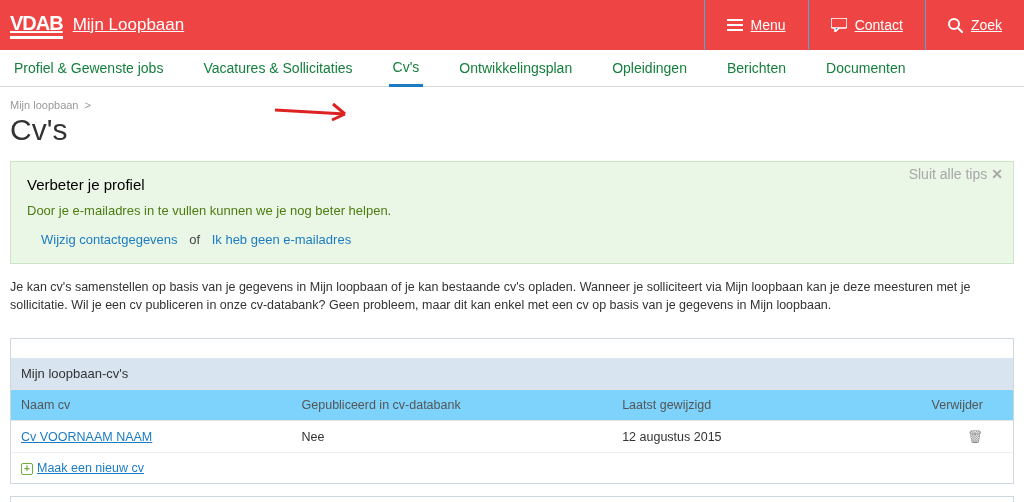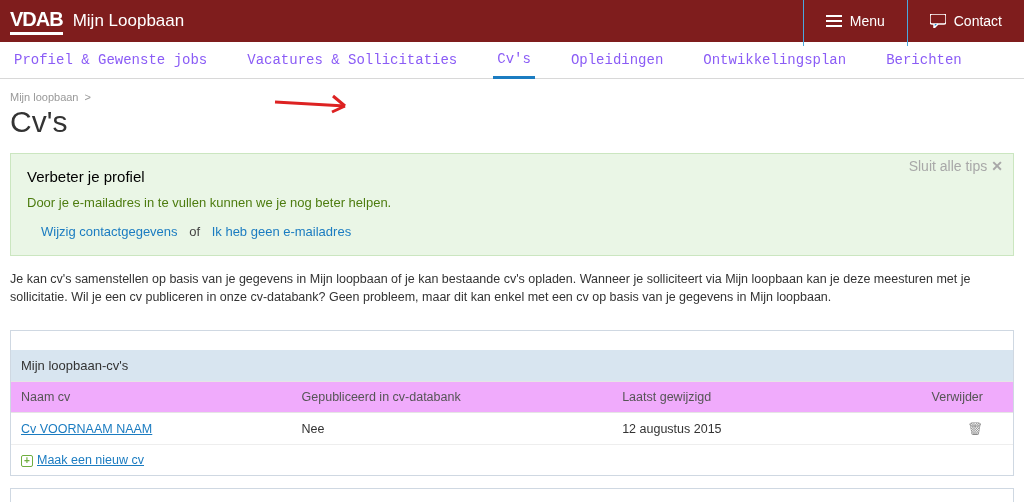--- a/index.html
+++ b/index.html
@@ -1,31 +1,31 @@
 <!DOCTYPE html>
 <html><head>
 <meta charset="utf-8">
 <style>
   *{box-sizing:border-box;margin:0;padding:0;}
   body{font-family:Arial,Helvetica,sans-serif;font-size:13px;color:#333;background:#fff;width:1024px;}
   a{text-decoration:none;}
 
   
-  .topbar{background:#7f1d1d;height:42px;display:flex;align-items:center;color:#fff;}
+  .topbar{background:#ef4444;height:50px;display:flex;align-items:center;color:#fff;text-decoration:underline;}
   .brand{display:flex;align-items:center;padding-left:10px;}
   .brand .logo{font-weight:bold;font-size:20px;letter-spacing:-1px;border-bottom:3px solid #fff;padding-bottom:1px;margin-right:10px;}
   .brand .title{font-size:17px;font-weight:400;}
   .topbar .spacer{flex:1;}
   .topbar .item{display:flex;align-items:center;gap:8px;padding:17px 22px;height:50px;border-left:1px solid #4aa8de;cursor:pointer;font-size:14px;}
   .topbar .item .ico{display:inline-flex;}
   .topbar svg{fill:#fff;stroke:#fff;}
 
   
   .subnav{height:37px;display:flex;align-items:center;border-bottom:1px solid #d8d8d8;padding:0 10px;gap:32px;}
-  .subnav a{color:#8b5cf6;font-size:14px;padding:0 4px;height:37px;display:flex;align-items:center;font-family:Liberation Mono, monospace;}
+  .subnav a{color:#15803d;font-size:14px;padding:0 4px;height:37px;display:flex;align-items:center;}
   .subnav a.active{border-bottom:3px solid #1b7cc1;margin-bottom:-1px;}
 
   
   .arrow-wrap{position:relative;height:0;}
   .arrow-wrap svg{position:absolute;left:270px;top:5px;}
 
   
   .crumb{padding:12px 10px 2px;color:#999;font-size:11px;}
   .crumb a{color:#999;}
   h1{font-size:30px;font-weight:400;color:#333;padding:0 10px 14px;}
@@ -40,21 +40,21 @@
   .tipbox .actions a{color:#1b7cc1;}
   .tipbox .actions .of{margin:0 8px;}
 
   
   .intro{padding:0 10px 24px;color:#333;font-size:12.5px;line-height:1.45;}
 
   
   .panel{margin:0 10px 12px;border:1px solid #cfd8e2;}
   .panel .hdr{background:#d8e5f0;color:#333;padding:8px 10px;font-size:13px;margin-top:19px;}
   .panel table{width:100%;border-collapse:collapse;}
-  .panel th{background:#f0abfc;border-top:1px solid #e5e5e5;border-bottom:1px solid #e5e5e5;text-align:left;font-weight:400;color:#555;font-size:12.5px;padding:8px 10px;}
+  .panel th{background:#7dd3fc;border-top:1px solid #e5e5e5;border-bottom:1px solid #e5e5e5;text-align:left;font-weight:400;color:#555;font-size:12.5px;padding:8px 10px;}
   .panel td{padding:8px 10px;font-size:12.5px;color:#333;border-bottom:1px solid #eee;}
   .panel td a{color:#1b7cc1;text-decoration:underline;}
   .panel .footerrow td{border-bottom:none;}
   .panel .addlink{color:#1b7cc1;text-decoration:underline;}
   .plus{display:inline-block;width:12px;height:12px;border:1px solid #6fae3f;color:#6fae3f;font-size:10px;line-height:10px;text-align:center;border-radius:2px;margin-right:4px;font-weight:bold;}
   .trash{color:#888;cursor:pointer;}
   th.right,td.right{text-align:right;padding-right:30px;}
 </style>
 </head>
 <body>
@@ -77,29 +77,39 @@
   </div>
   <div class="item">
     <span class="ico">
       <svg width="16" height="14">
           <rect x="0" y="0" width="16" height="10" rx="2" fill="none" stroke-width="1.5"></rect>
           <path d="M4 10 L4 14 L8 10" stroke-width="1.5" fill="#1b8cd4"></path>
         </svg>
     </span>
     <span>Contact</span>
   </div>
+  <div class="item">
+    <span class="ico">
+      <svg width="15" height="15">
+          <circle cx="6" cy="6" r="5" fill="none" stroke-width="2"></circle>
+          <line x1="10" y1="10" x2="15" y2="15" stroke-width="2"></line>
+        </svg>
+    </span>
+    <span>Zoek</span>
+  </div>
 </div>
 
 <div class="subnav">
   <a>Profiel &amp; Gewenste jobs</a>
   <a>Vacatures &amp; Sollicitaties</a>
   <a class="active">Cv's</a>
+  <a>Ontwikkelingsplan</a>
   <a>Opleidingen</a>
-  <a>Ontwikkelingsplan</a>
   <a>Berichten</a>
+  <a>Documenten</a>
 </div>
 
 <div class="arrow-wrap">
   <svg width="95" height="30">
     <defs>
       <linearGradient id="sh" x1="0" y1="0" x2="1" y2="0">
           <stop offset="0" stop-color="#ccc" stop-opacity="0"></stop>
           <stop offset="1" stop-color="#888" stop-opacity="0.7"></stop>
         </linearGradient>
     </defs>

